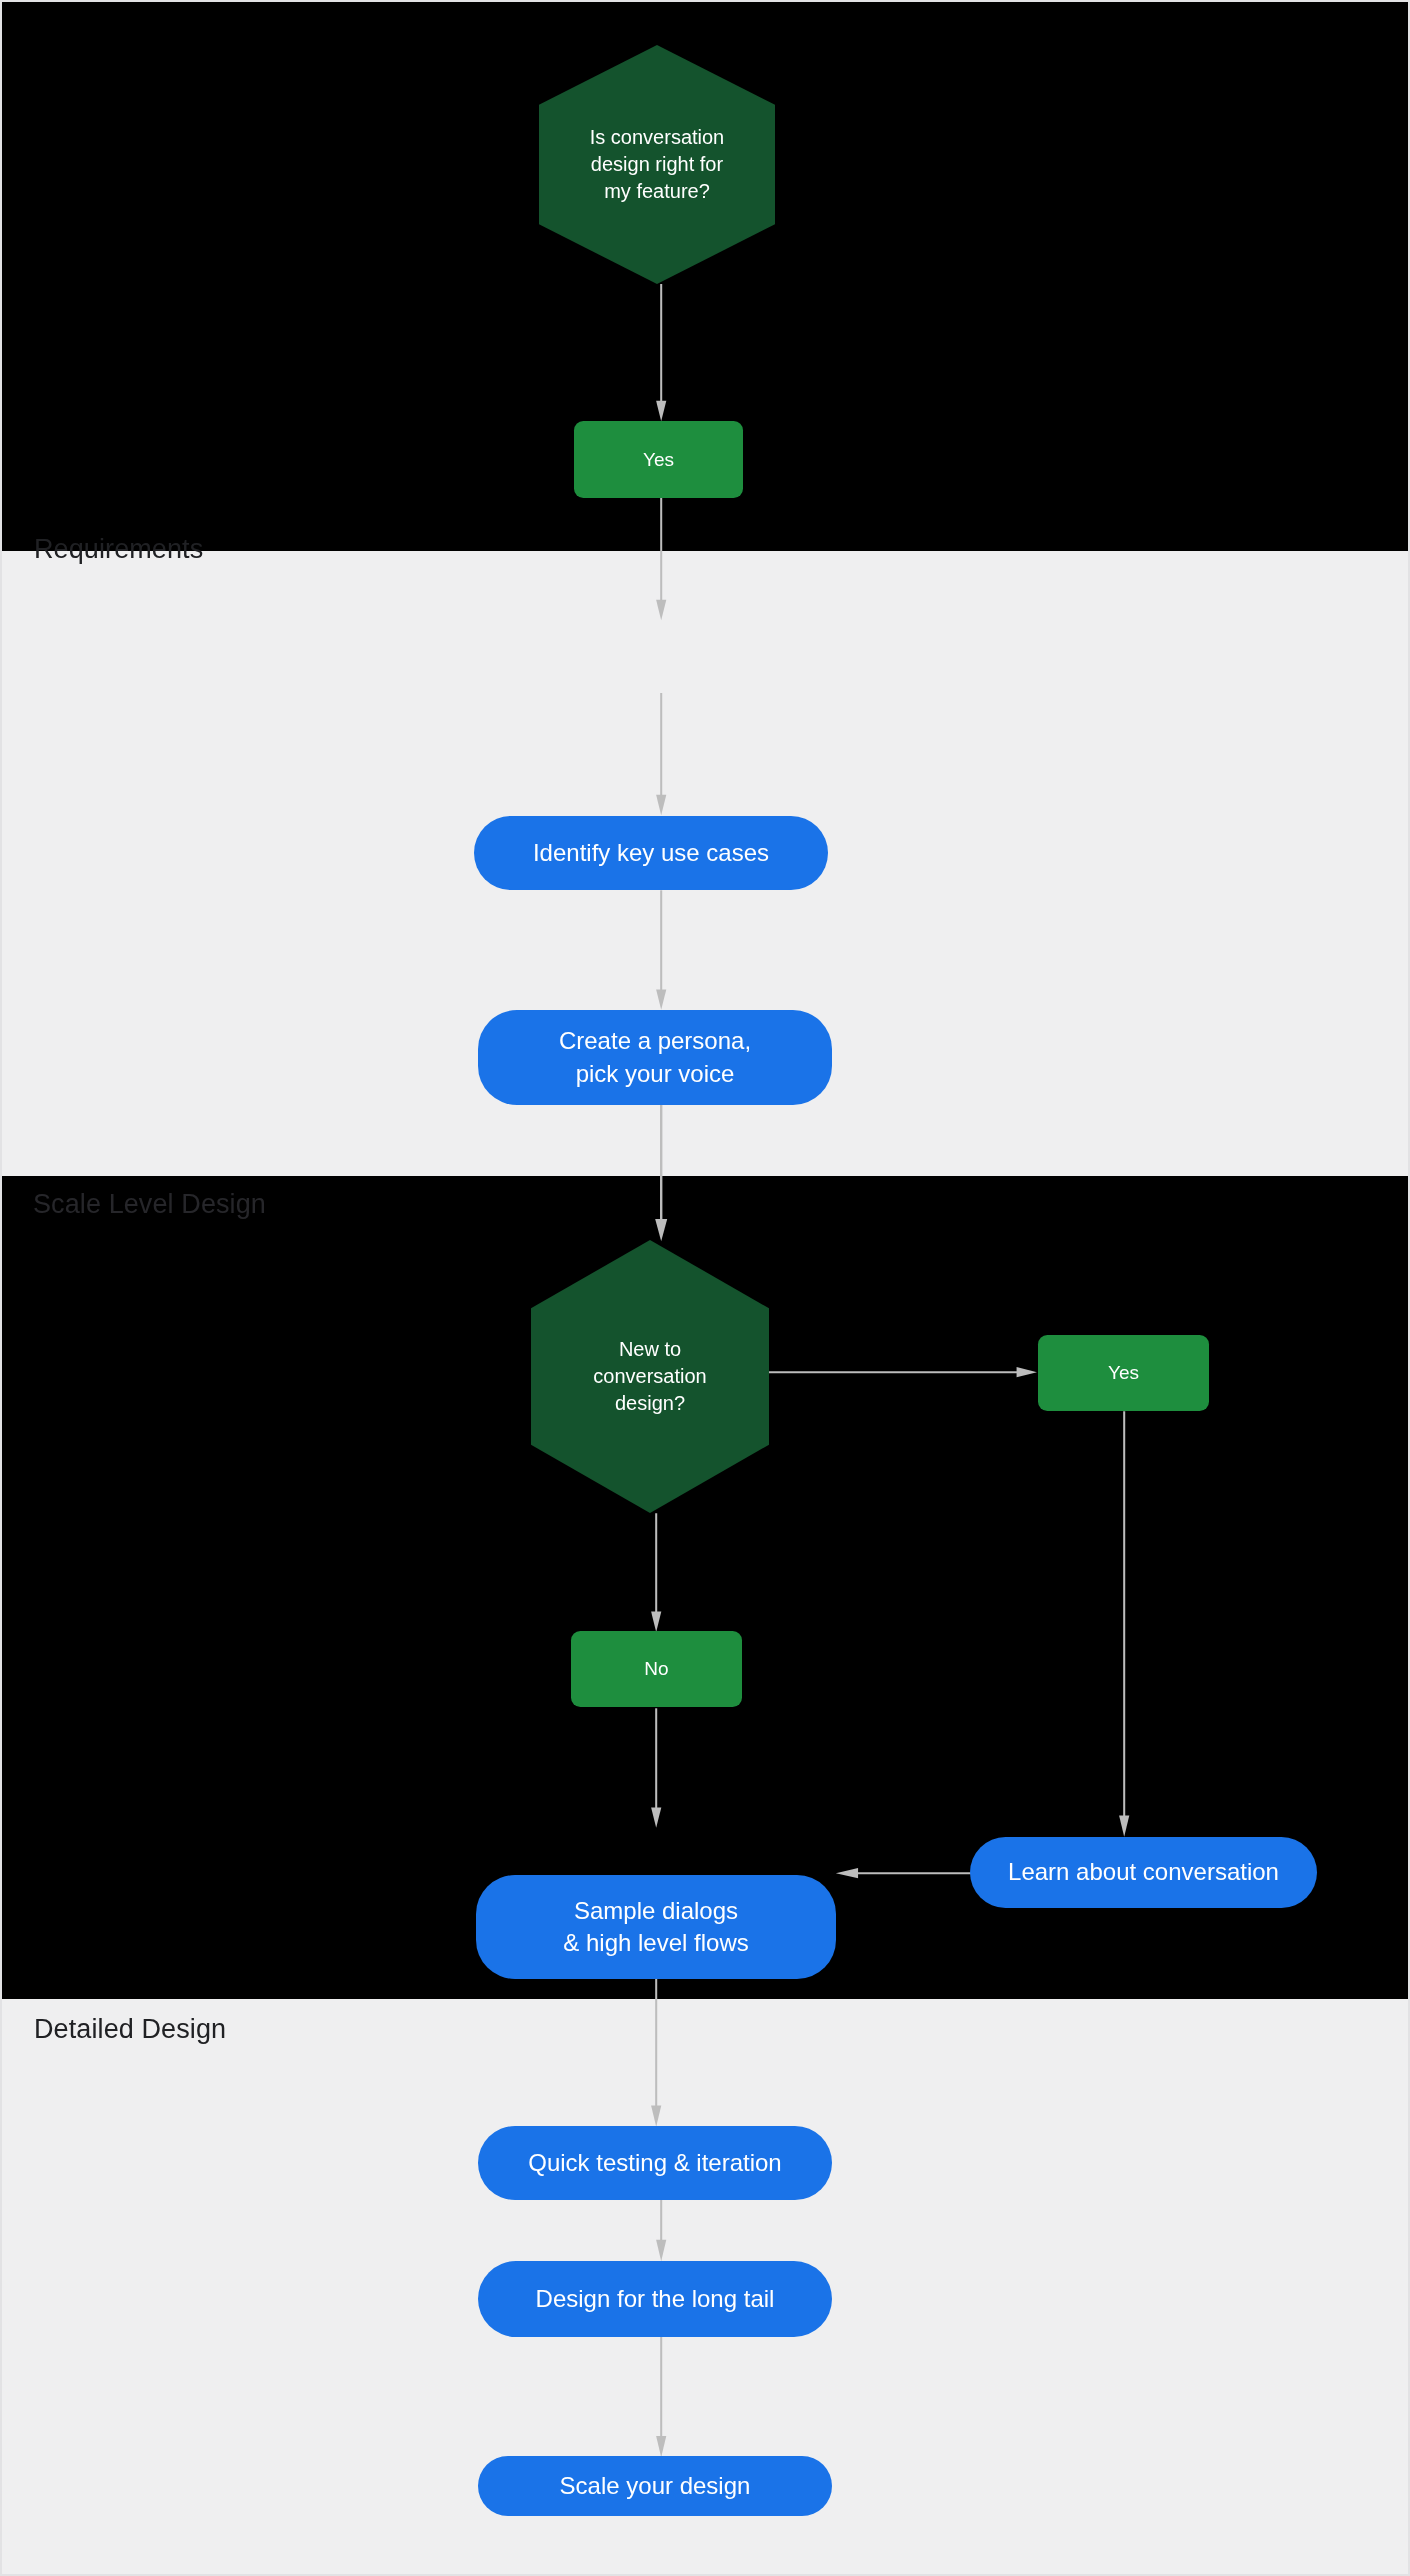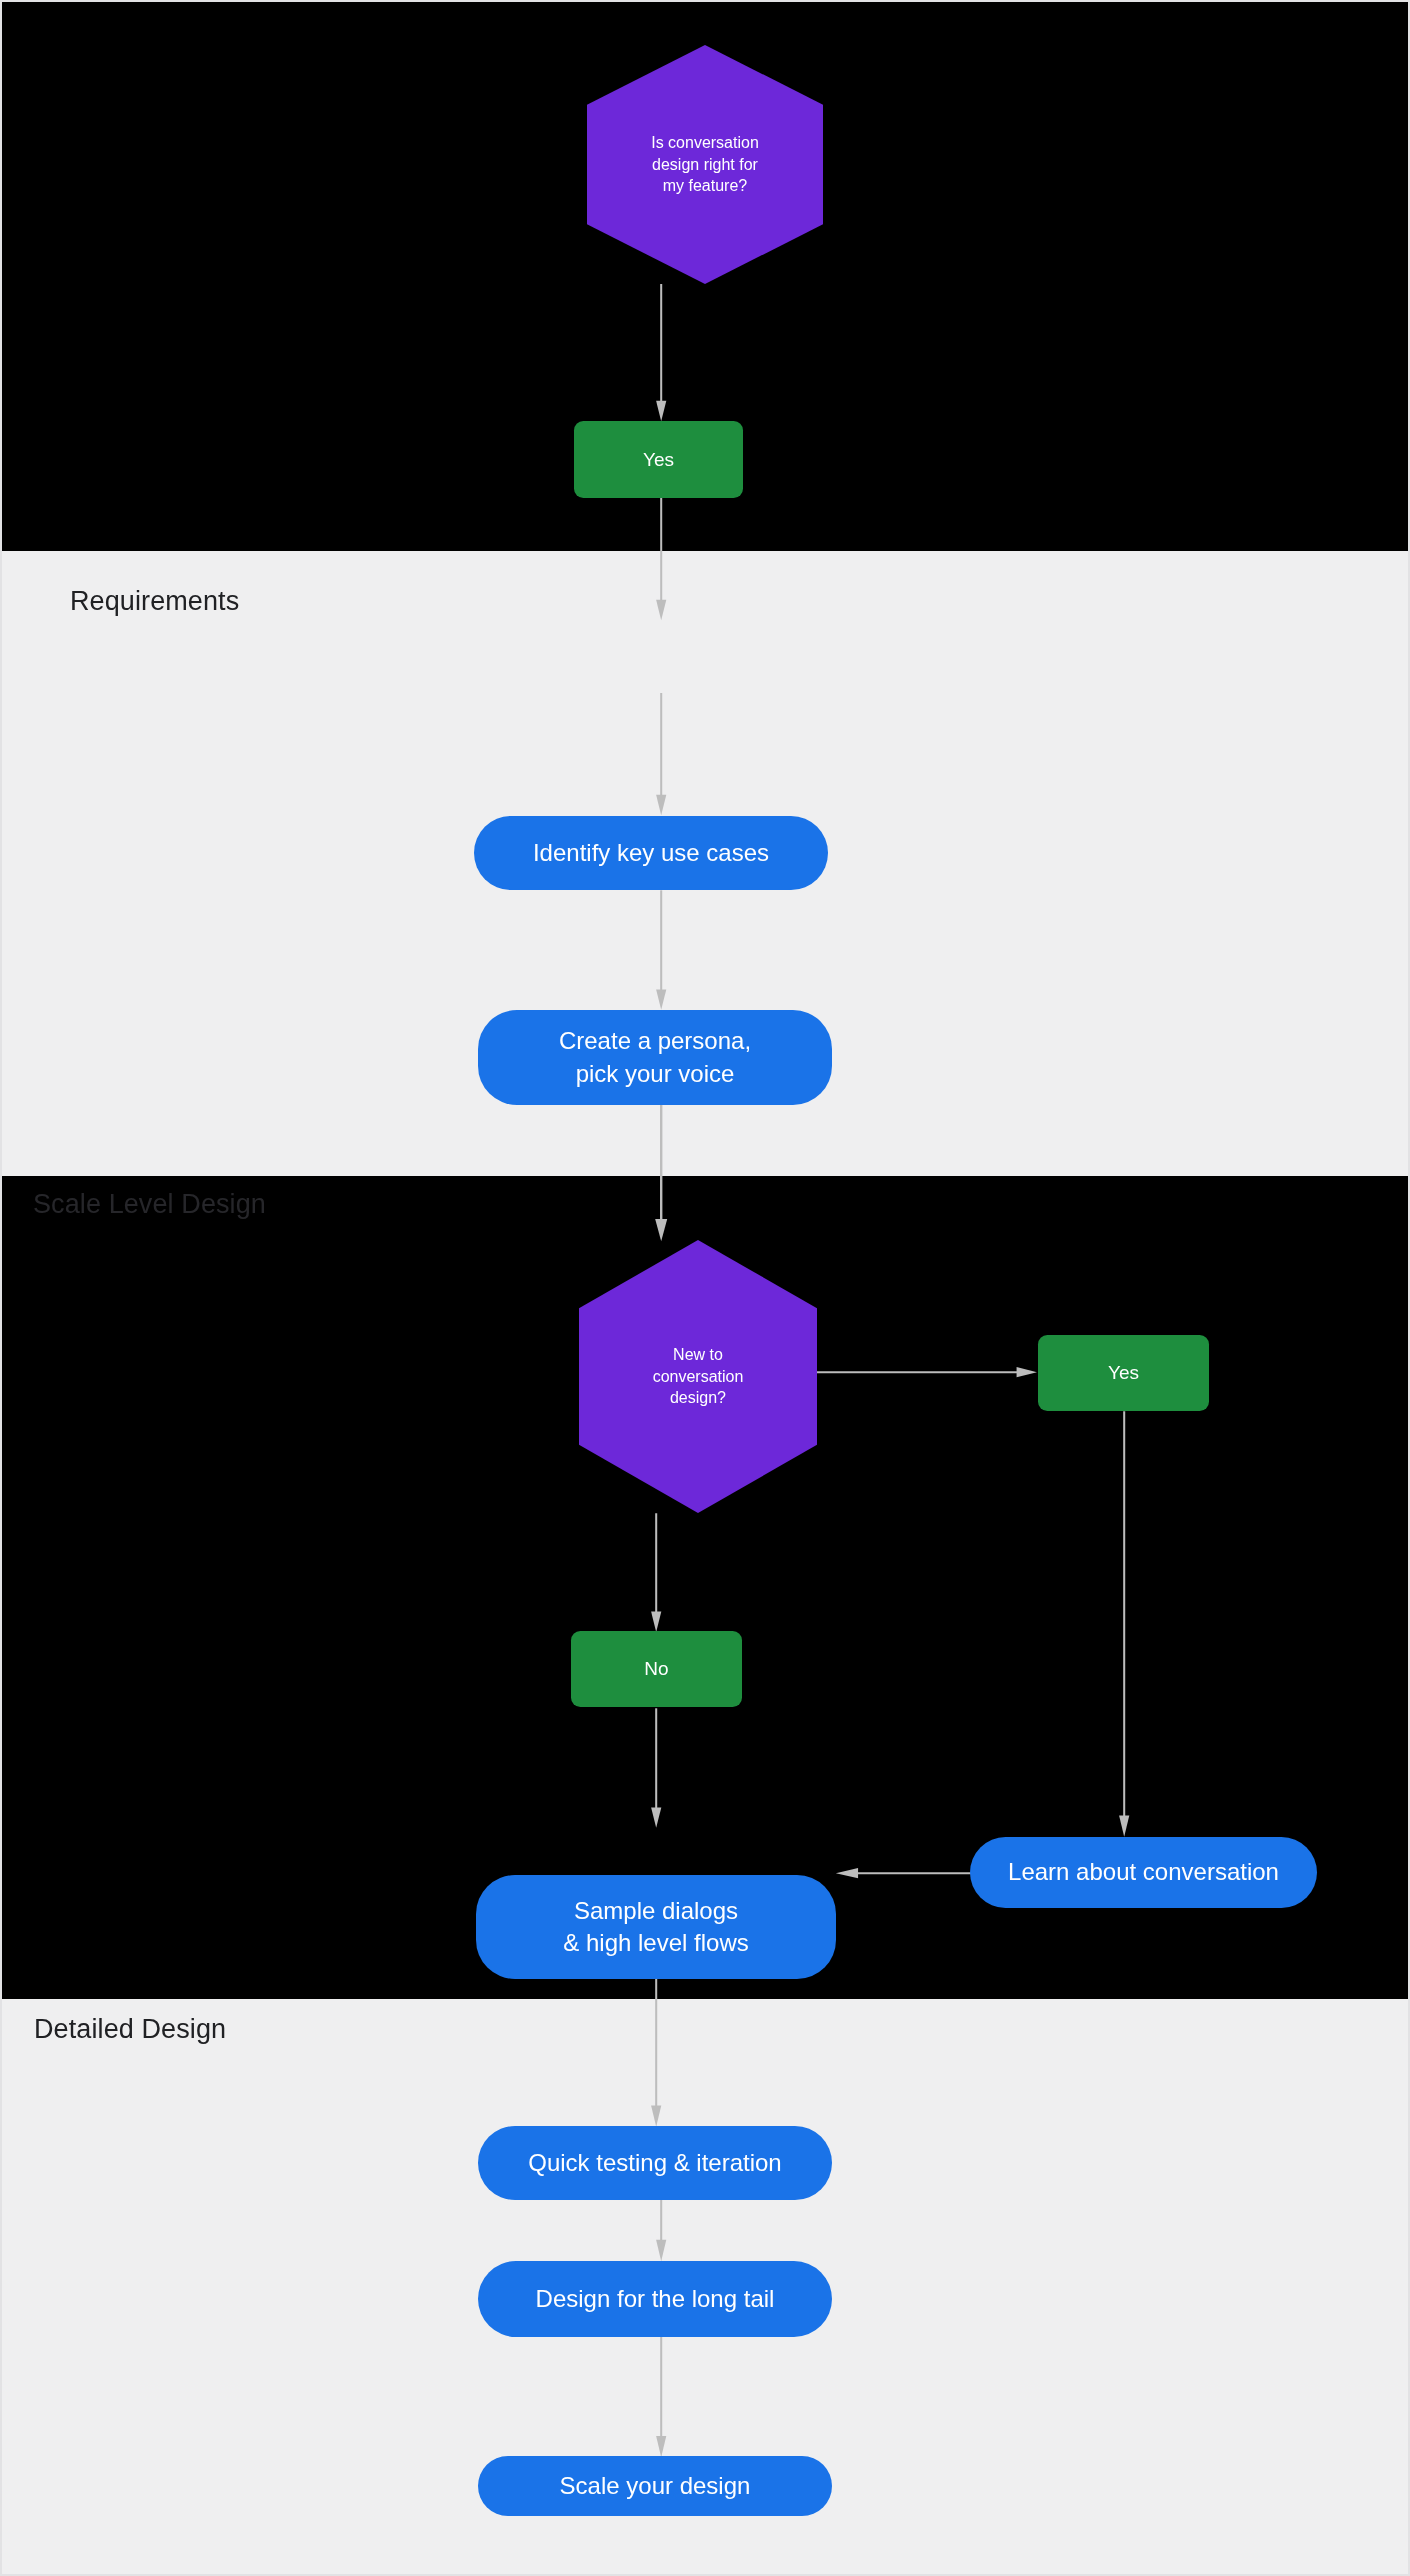--- a/index.html
+++ b/index.html
@@ -39,21 +39,21 @@
   
   .section-label {
     position: absolute;
     font-size: 27px;
     letter-spacing: 0.1px;
     white-space: nowrap;
   }
   .section-label.on-light { color: #202124; }
   .section-label.on-dark  { color: #26262a; }
 
-  #label-requirements  { left: 32px; top: 584px; margin-left: 36px;  }
+  #label-requirements  { left: 32px; top: 532px;  }
   #label-hld           { left: 31px; top: 1187px; }
   #label-detailed      { left: 32px; top: 2012px; }
 
   
   .conn {
     position: absolute;
   }
   .conn svg { display: block; overflow: visible; }
 
   
@@ -66,24 +66,23 @@
     color: #ffffff;
     box-sizing: border-box;
   }
   .node .node-text {
     line-height: 1.35;
     white-space: pre-line;
   }
 
   
   .node.hex {
-    background: #6d28d9;
+    background: #14532d;
     clip-path: polygon(50% 0%, 100% 25%, 100% 75%, 50% 100%, 0% 75%, 0% 25%);
-    font-size: 16px;
-    margin-left: 48px;
+    font-size: 20px;
   }
 
   
   .node.green {
     background: #1e8e3e;
     border-radius: 9.3px;
     font-size: 19px;
   }
 
   

